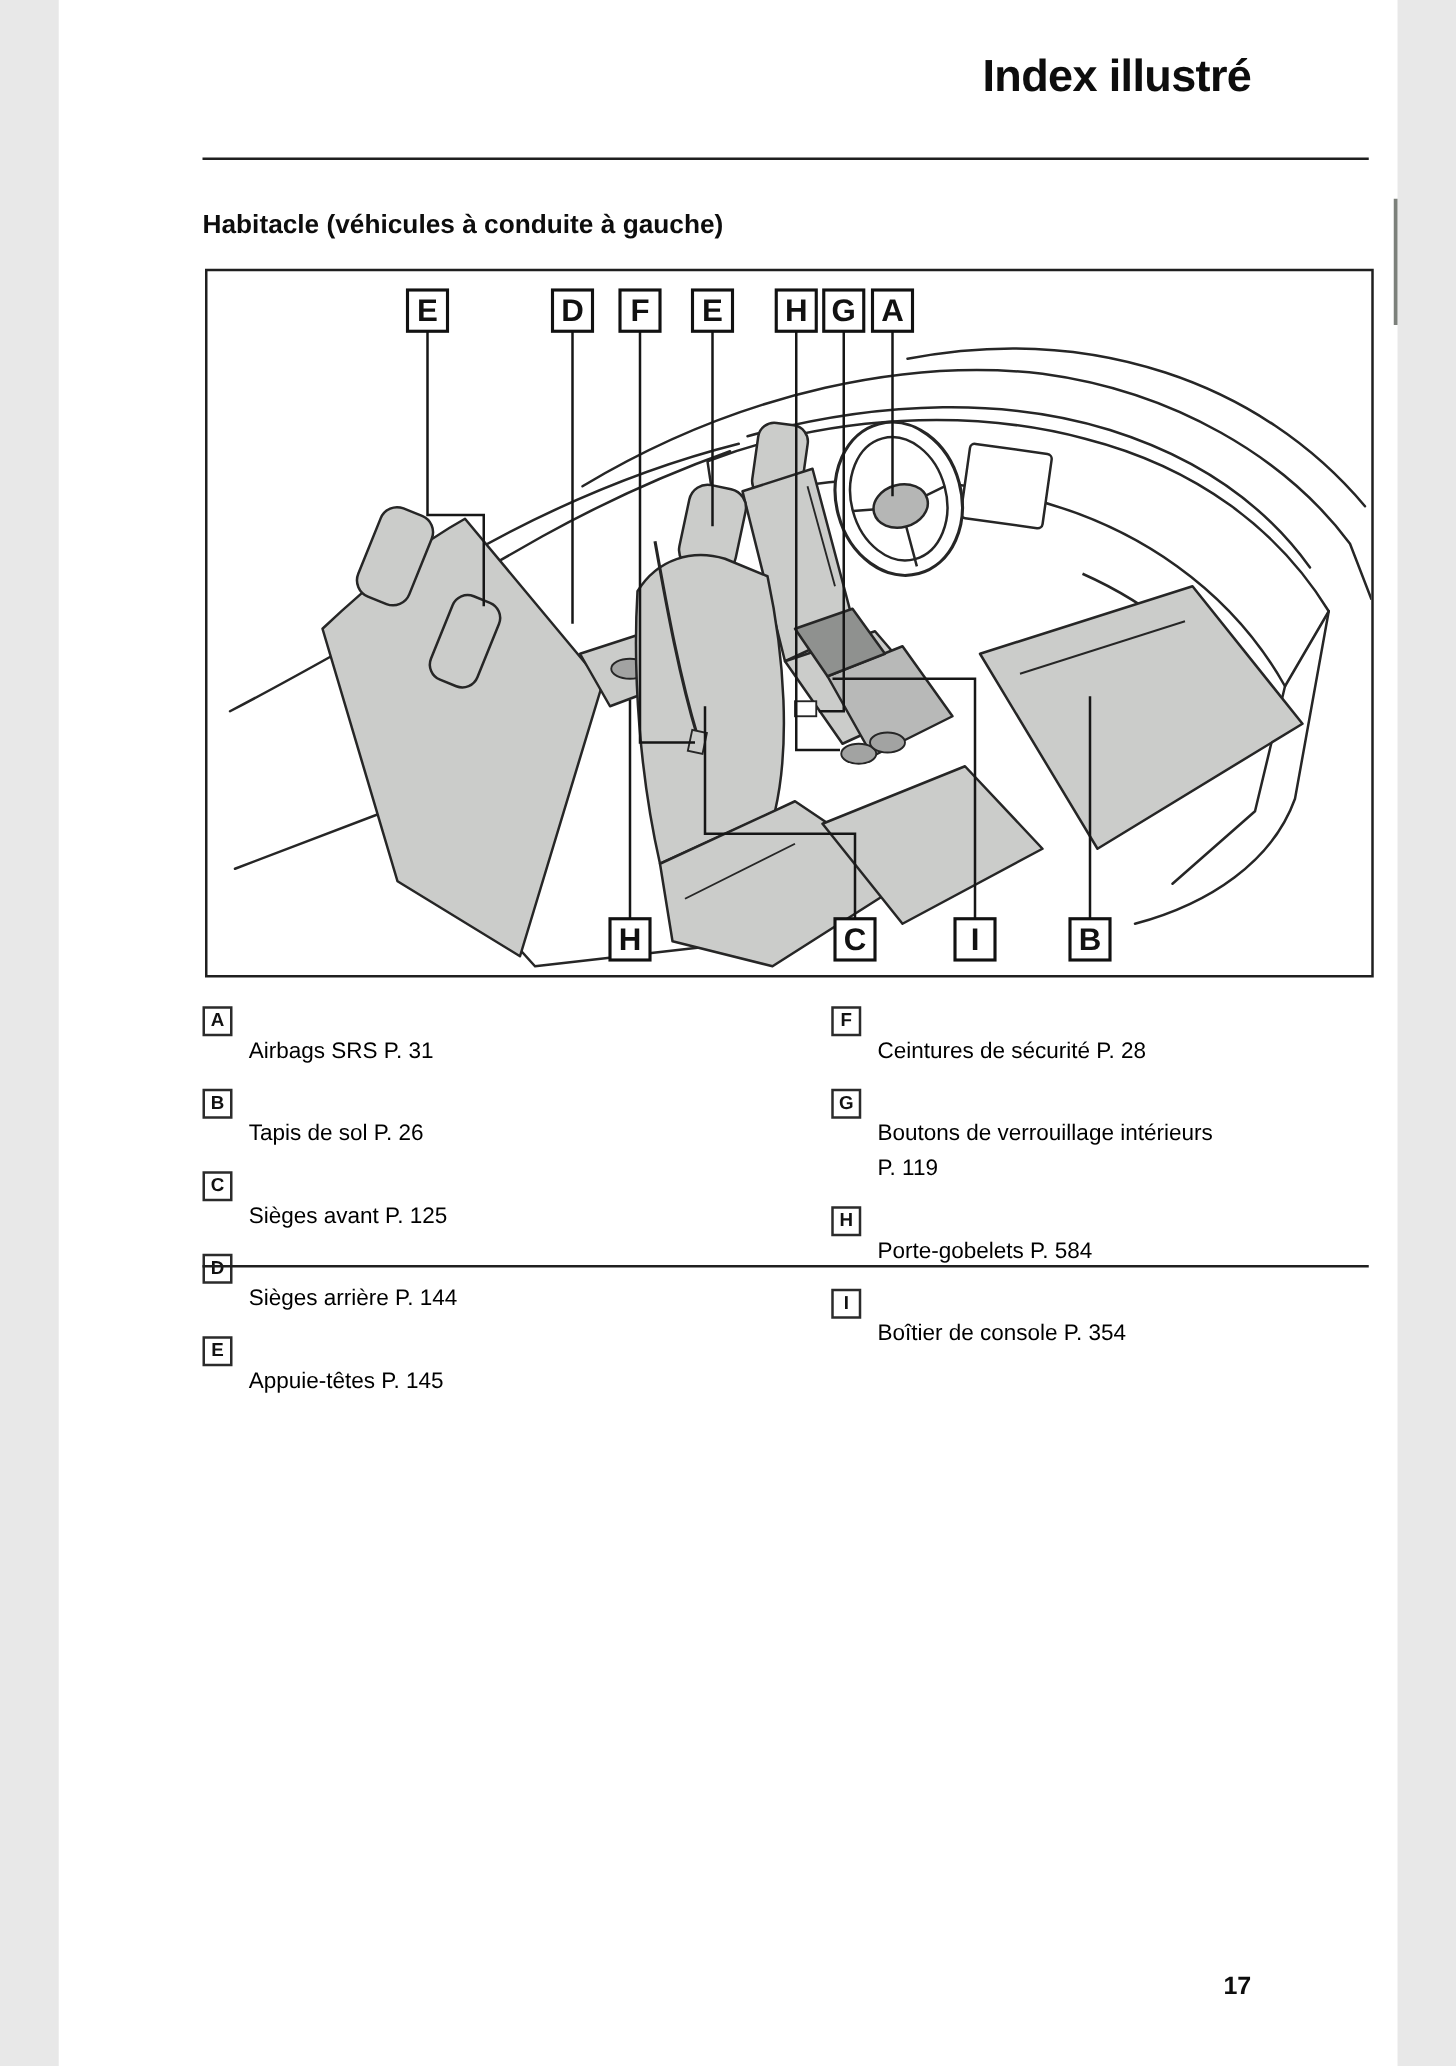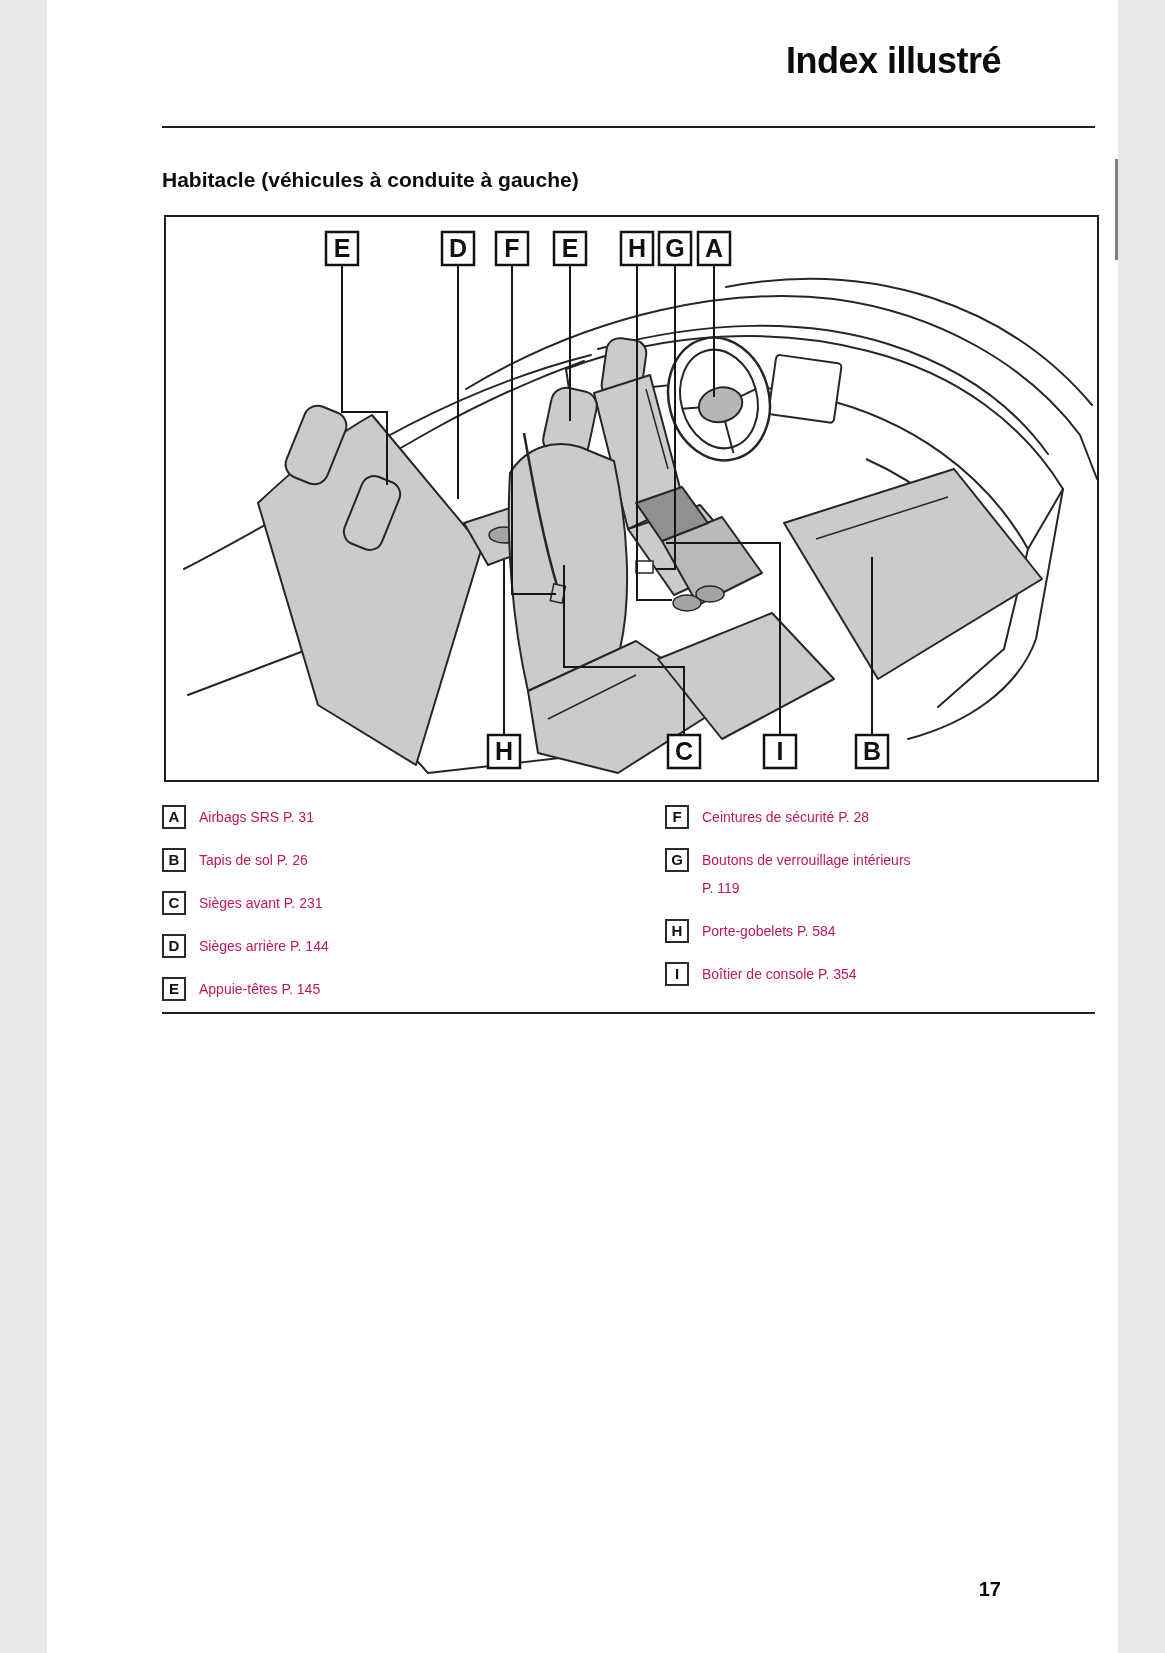--- a/index.html
+++ b/index.html
@@ -40,21 +40,21 @@
     display:grid;grid-template-columns:503px 430px;
   }
   .legend-col{display:flex;flex-direction:column;}
   .legend-row{display:flex;align-items:flex-start;margin-bottom:15px;}
   .key-box{
     flex:0 0 auto;width:24px;height:24px;border:2px solid #2b2b2b;box-sizing:border-box;
     font-size:15px;font-weight:bold;line-height:20px;text-align:center;color:#111;
     margin-top:2px;background:#fff;
   }
   .legend-label{
-    margin-left:13px;font-size:14px;line-height:28px;color:#be185d;max-width:382px;
+    margin-left:13px;font-size:18px;line-height:28px;color:#000000;max-width:382px;margin-top:23px;
   }
   .legend-label .l2{display:block;}
   .page-number{
     position:absolute;top:1578px;right:117px;font-size:20px;font-weight:bold;color:#0d0d0d;
   }
 </style>
 </head>
 <body>
 
 <div class="page">
@@ -207,21 +207,21 @@
       <div class="legend-row">
         <div class="key-box">A</div>
         <div class="legend-label">Airbags SRS P. 31</div>
       </div>
       <div class="legend-row">
         <div class="key-box">B</div>
         <div class="legend-label">Tapis de sol P. 26</div>
       </div>
       <div class="legend-row">
         <div class="key-box">C</div>
-        <div class="legend-label">Sièges avant P. 231</div>
+        <div class="legend-label">Sièges avant P. 125</div>
       </div>
       <div class="legend-row">
         <div class="key-box">D</div>
         <div class="legend-label">Sièges arrière P. 144</div>
       </div>
       <div class="legend-row">
         <div class="key-box">E</div>
         <div class="legend-label">Appuie-têtes P. 145</div>
       </div>
     </div>

